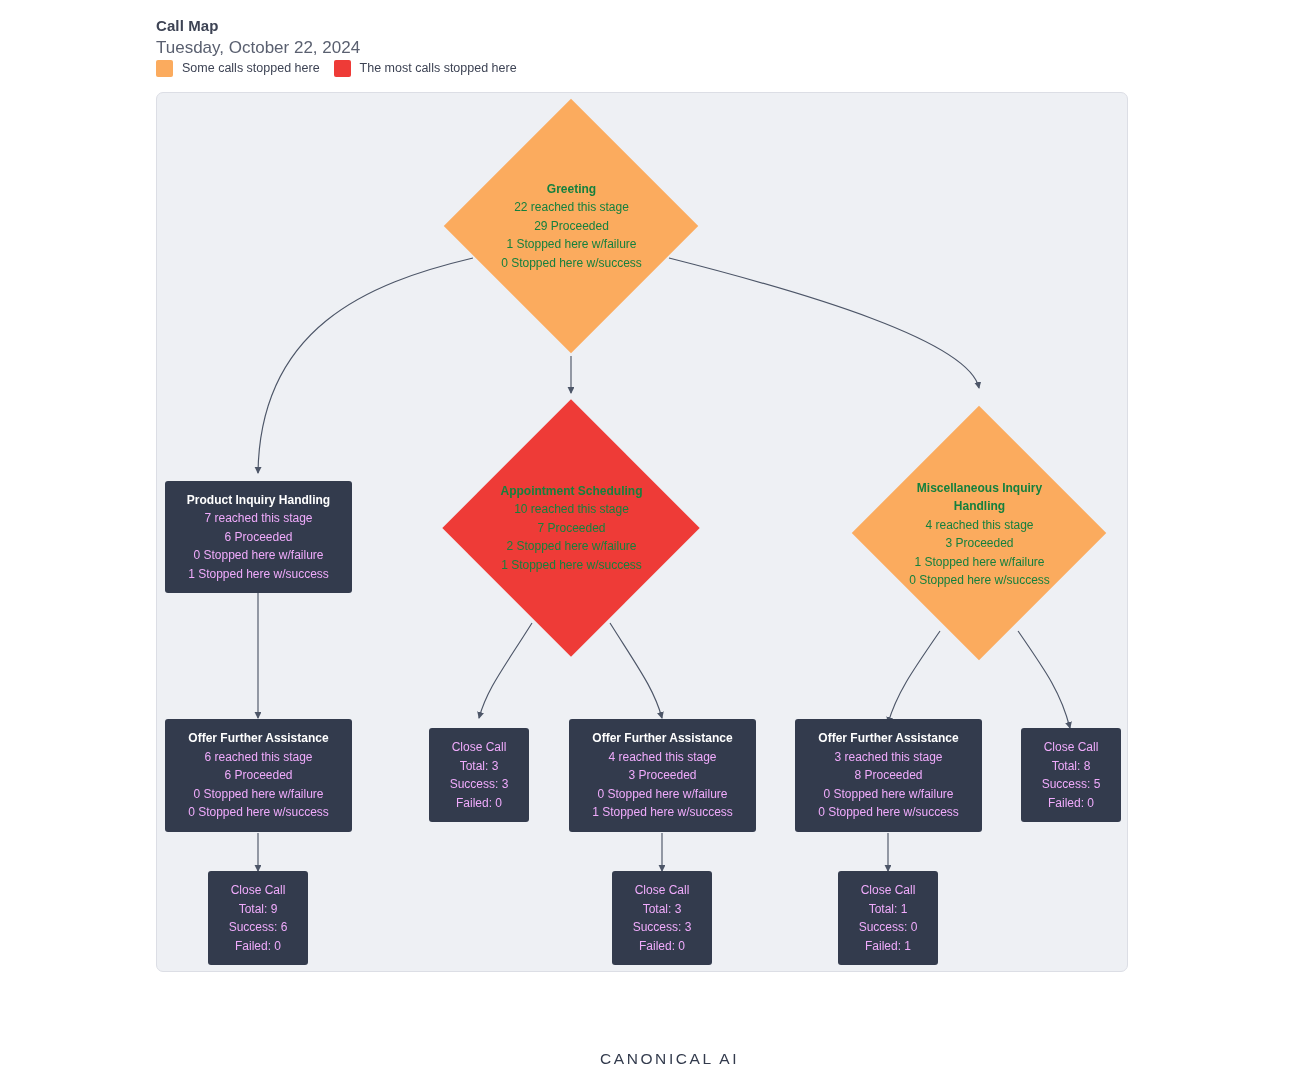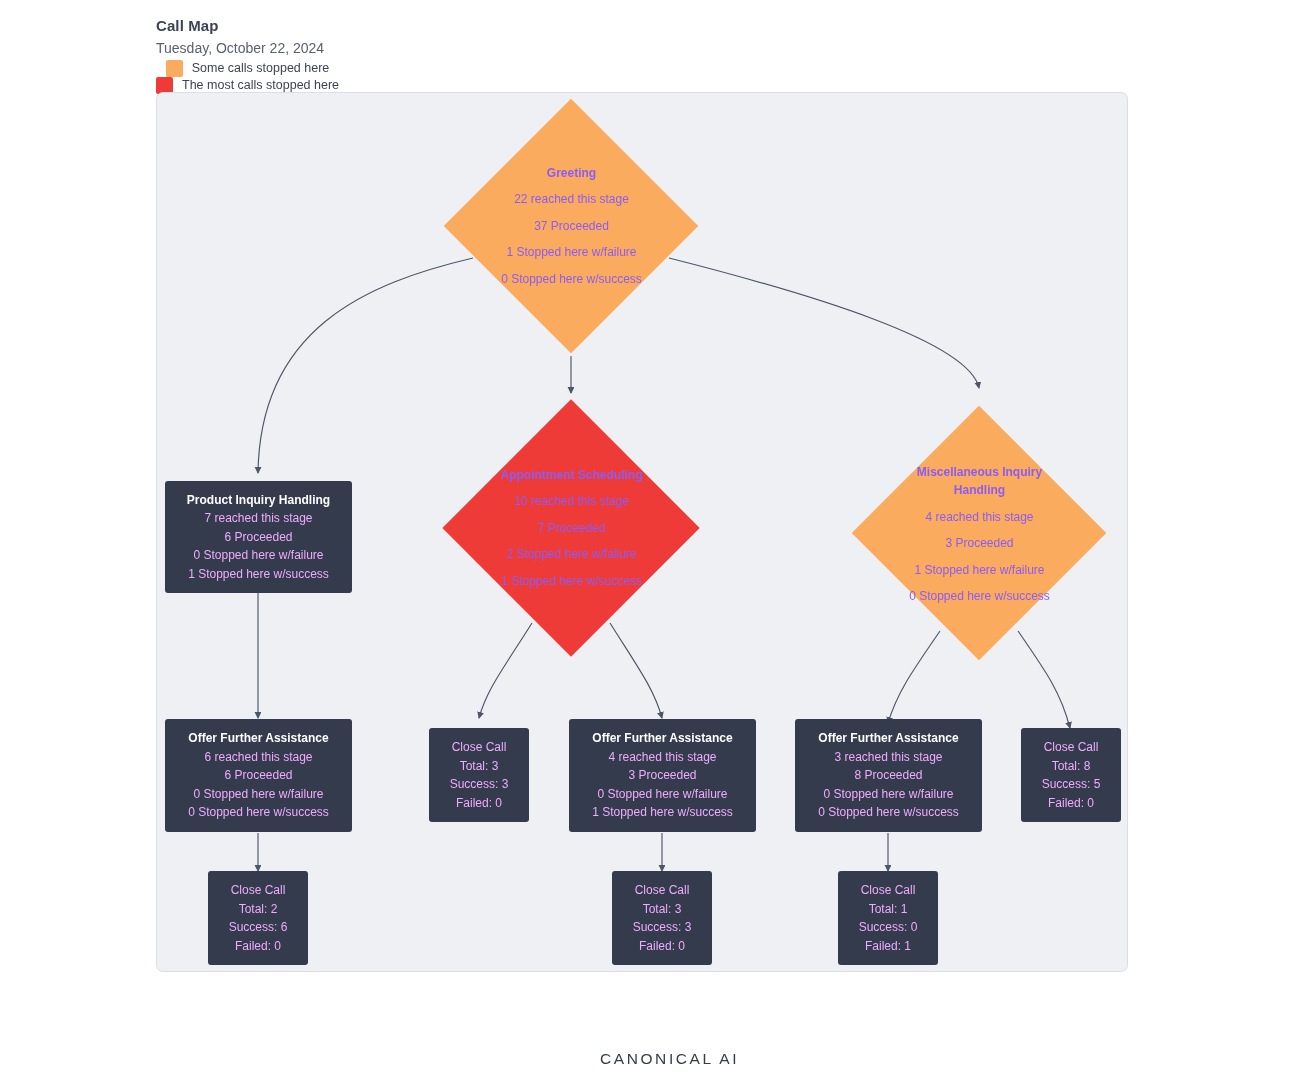--- a/index.html
+++ b/index.html
@@ -12,23 +12,23 @@
   }
   #root { position: relative; width: 1296px; height: 1091px; }
 
   
   .hdr { position: absolute; left: 156px; top: 16px; }
   .hdr-title {
     font-size: 15px; font-weight: bold; color: #3d4354;
     letter-spacing: .1px; line-height: 20px;
   }
   .hdr-date {
-    font-size: 14px; color: #5a6070; margin-top: 4px; line-height: 16px;
-  }
-  .legend { position: absolute; left: 156px; top: 60px; display: flex; align-items: center; flex-direction: column; }
+    font-size: 17px; color: #5a6070; margin-top: 4px; line-height: 16px;
+  }
+  .legend { position: absolute; left: 156px; top: 60px; display: flex; align-items: center; }
   .legend-item { display: flex; align-items: center; margin-right: 14px; }
   .legend-sw { width: 17px; height: 17px; border-radius: 2px; margin-right: 9px; flex: none; }
   .legend-lb { font-size: 12.5px; color: #3d4354; line-height: 17px; white-space: nowrap; }
 
   
   .canvas {
     position: absolute; left: 156px; top: 92px;
     width: 972px; height: 880px;
     background: #eef0f4;
     border: 1px solid #dcdee5;
@@ -52,24 +52,24 @@
 
   .diamond-wrap { position: absolute; }
   .diamond-shape {
     position: absolute; left: 0; top: 0; width: 100%; height: 100%;
     transform: rotate(45deg);
   }
   .diamond-label {
     position: absolute; left: 0; top: 0; width: 100%; height: 100%;
     display: flex; flex-direction: column;
     align-items: center; justify-content: center;
-    color: #8b5cf6; text-align: center; pointer-events: none;
+    color: #15803d; text-align: center; pointer-events: none;
   }
   .diamond-label .n-title { font-weight: bold; font-size: 12px; line-height: 18.5px; }
-  .diamond-label .n-line  { font-size: 12px; line-height: 18.5px; margin-top: 8px; }
+  .diamond-label .n-line  { font-size: 12px; line-height: 18.5px; }
 
   
   .footer {
     position: absolute; left: 0; top: 1050px; width: 1296px;
     text-align: center;
     font-size: 15.5px; letter-spacing: 2.6px;
     color: #333b4d; font-weight: normal; padding-left: 43px;
   }
 </style>
 </head>
@@ -125,21 +125,21 @@
 
         <path d="M731,740 L731,778"></path>
       </g>
     </svg>
 
     <div class="diamond-wrap" style="left:288px; top:3px; width:253px; height:260px;">
       <div class="diamond-shape" style="background:#fbab5e; width:180px; height:180px; left:36px; top:40px;"></div>
       <div class="diamond-label">
         <div class="n-title">Greeting</div>
         <div class="n-line">22 reached this stage</div>
-        <div class="n-line">37 Proceeded</div>
+        <div class="n-line">29 Proceeded</div>
         <div class="n-line">1 Stopped here w/failure</div>
         <div class="n-line">0 Stopped here w/success</div>
       </div>
     </div>
 
     <div class="node rect-node" style="left:8px; top:388px; width:187px; height:112px;">
       <div class="n-title">Product Inquiry Handling</div>
       <div class="n-line">7 reached this stage</div>
       <div class="n-line">6 Proceeded</div>
       <div class="n-line">0 Stopped here w/failure</div>
@@ -201,21 +201,21 @@
 
     <div class="node rect-node" style="left:864px; top:635px; width:100px; height:94px;">
       <div class="n-line">Close Call</div>
       <div class="n-line">Total: 8</div>
       <div class="n-line">Success: 5</div>
       <div class="n-line">Failed: 0</div>
     </div>
 
     <div class="node rect-node" style="left:51px; top:778px; width:100px; height:94px;">
       <div class="n-line">Close Call</div>
-      <div class="n-line">Total: 2</div>
+      <div class="n-line">Total: 9</div>
       <div class="n-line">Success: 6</div>
       <div class="n-line">Failed: 0</div>
     </div>
 
     <div class="node rect-node" style="left:455px; top:778px; width:100px; height:94px;">
       <div class="n-line">Close Call</div>
       <div class="n-line">Total: 3</div>
       <div class="n-line">Success: 3</div>
       <div class="n-line">Failed: 0</div>
     </div>

